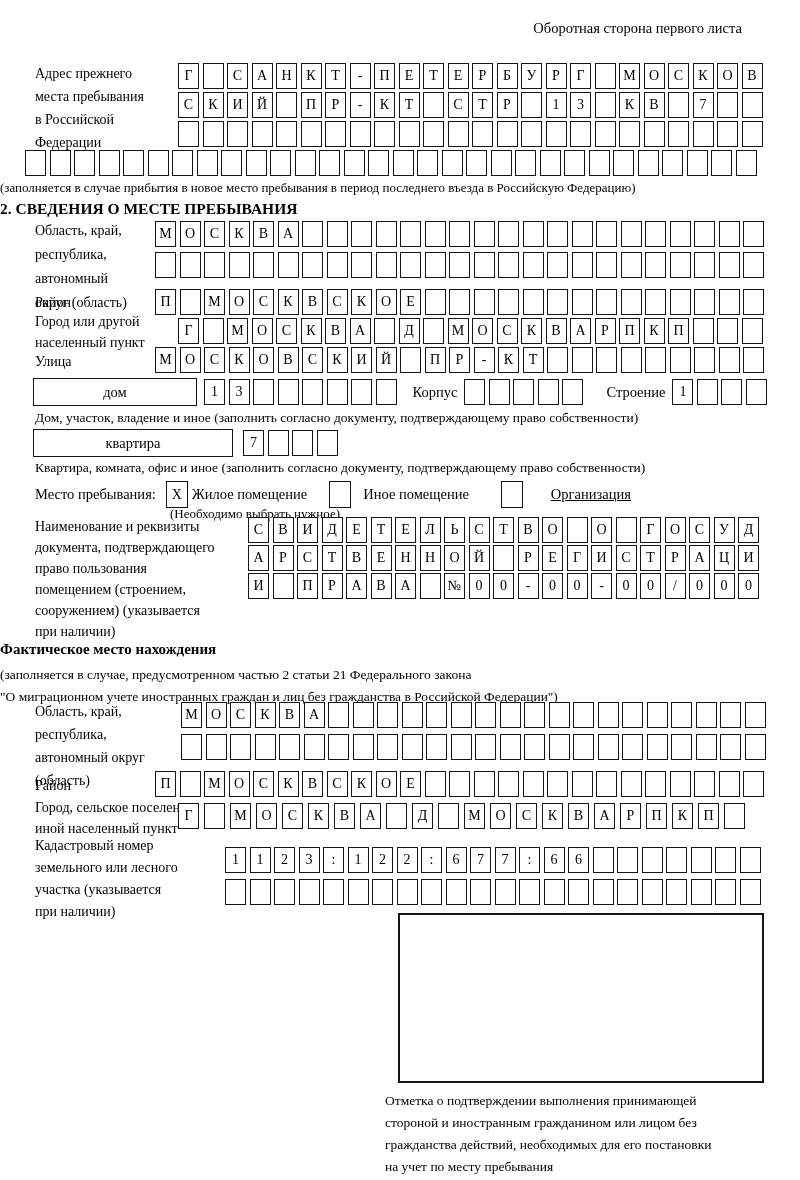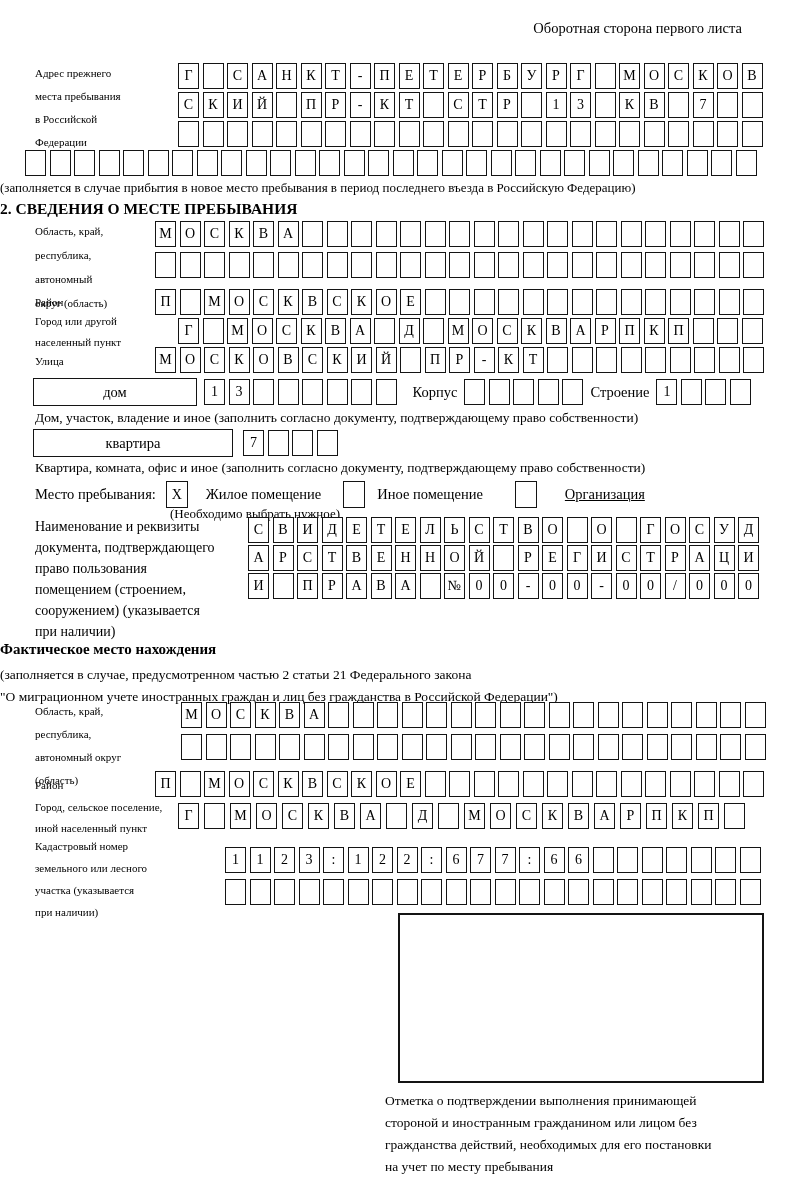--- a/index.html
+++ b/index.html
@@ -1,19 +1,19 @@
 <!DOCTYPE html>
 <html><head>
 <meta charset="utf-8">
 <style>
   html,body{margin:0;padding:0;background:#fff;}
   .page{position:relative;width:800px;height:1180px;background:#ffffff;
         font-family:"Liberation Serif",serif;color:#000;overflow:hidden;}
   .abs{position:absolute;}
-  .lbl{font-size:11px;line-height:23px;white-space:pre-line;}
+  .lbl{font-size:14px;line-height:23px;white-space:pre-line;}
   .lh21{line-height:21px;}
   .note{font-size:13px;white-space:pre-line;}
   .center{text-align:left;}
   .bold{font-weight:bold;}
   .h2{font-weight:bold;font-size:15.5px;}
   .boxrow{display:flex;gap:3.5px;}
   .gap5{gap:5px;}
   .cell{width:21px;height:26px;border:1.6px solid #141414;box-sizing:border-box;
         display:flex;align-items:center;justify-content:center;font-size:14px;flex:none;
         background:#fff;}
@@ -308,21 +308,21 @@
         <div class="cell"></div>
       </div>
     <div class="inlbl" style="margin-left:9px;">Корпус</div>
     <div class="boxrow">
         <div class="cell"></div>
         <div class="cell"></div>
         <div class="cell"></div>
         <div class="cell"></div>
         <div class="cell"></div>
       </div>
-    <div class="inlbl" style="margin-left:0;text-align:right;">Строение</div>
+    <div class="inlbl" style="margin-left:16px;text-align:right;">Строение</div>
     <div class="boxrow">
         <div class="cell">1</div>
         <div class="cell"></div>
         <div class="cell"></div>
         <div class="cell"></div>
       </div>
   </div>
   <div class="abs" style="left:35px;top:410px;font-size:13.5px;">Дом, участок, владение и иное (заполнить согласно документу, подтверждающему право собственности)</div>
 
   <div class="abs inlinerow" style="left:33px;top:429px;gap:10px;">
@@ -332,21 +332,21 @@
         <div class="cell"></div>
         <div class="cell"></div>
         <div class="cell"></div>
       </div>
   </div>
   <div class="abs" style="left:35px;top:460px;font-size:13.5px;">Квартира, комната, офис и иное (заполнить согласно документу, подтверждающему право собственности)</div>
 
   <div class="abs inlinerow" style="left:35px;top:481px;">
     <div class="inlbl">Место пребывания:</div>
     <div class="cell" style="margin-left:10px;width:22px;height:27px;">X</div>
-    <div class="inlbl" style="margin-left:18px;">Жилое помещение</div>
+    <div class="inlbl" style="margin-left:4px;">Жилое помещение</div>
     <div class="cell" style="margin-left:22px;width:22px;height:27px;"></div>
     <div class="inlbl" style="margin-left:12px;">Иное помещение</div>
     <div class="cell" style="margin-left:32px;width:22px;height:27px;"></div>
     <div class="inlbl" style="margin-left:28px;text-decoration:underline;">Организация</div>
   </div>
   <div class="abs note center" style="left:170px;top:506px;width:330px;">(Необходимо выбрать нужное)</div>
 
   <div class="abs lbl lh21" style="left:35px;top:516px;width:210px;font-size:14px;">Наименование и реквизиты
 документа, подтверждающего
 право пользования

